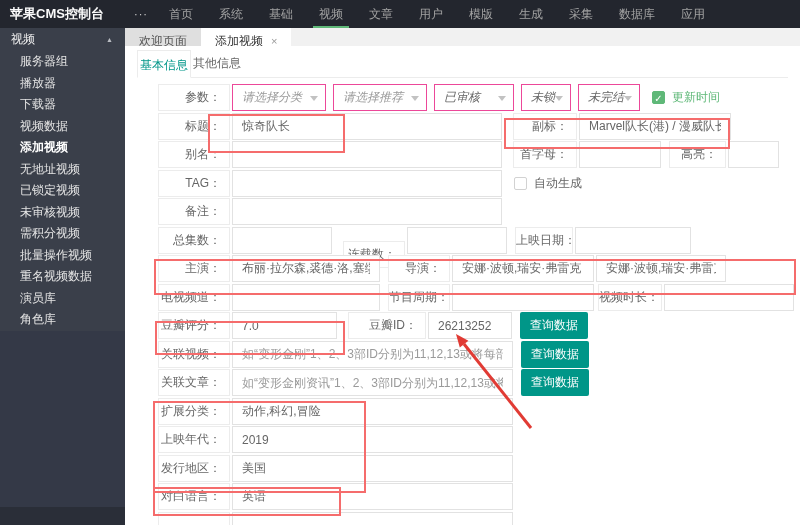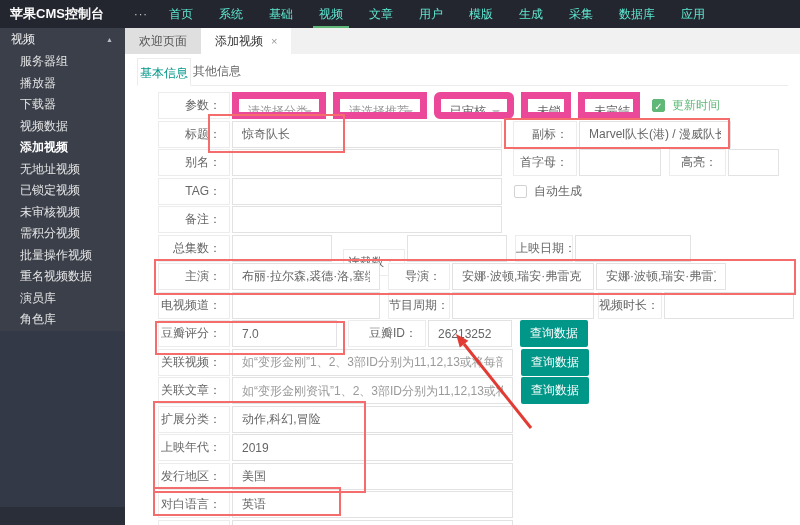--- a/index.html
+++ b/index.html
@@ -5,55 +5,55 @@
   * { box-sizing: border-box; margin: 0; padding: 0; }
   html,body { width:800px; height:525px; overflow:hidden; }
   body { font-family:"Liberation Sans","DejaVu Sans",sans-serif; font-size:12px; background:#fff; }
   .app { position:relative; width:800px; height:525px; background:#fff; }
 
   
   .topbar { height:28px; background:#23262E; display:flex; align-items:center; }
   .logo { width:126px; padding-left:10px; font-size:13px; font-weight:bold; color:#fafafa; white-space:nowrap; }
   .more { width:30px; text-align:center; color:#d0d0d0; font-size:11px; letter-spacing:1px; cursor:pointer; }
   .topnav { display:flex; height:28px; }
-  .nav-item { padding:0 13px; height:28px; line-height:28px; font-size:12px; color:#5eead4; position:relative; cursor:pointer; white-space:nowrap; }
+  .nav-item { padding:0 13px; height:28px; line-height:28px; font-size:12px; color:#a3a3a3; position:relative; cursor:pointer; white-space:nowrap; }
   .nav-item.active::after { content:""; position:absolute; left:7px; right:7px; bottom:0; height:2px; background:#5FB878; }
 
   
   .layout { display:flex; height:497px; }
   .sidebar { width:125px; background:#3A3F4A; display:flex; flex-direction:column; flex-shrink:0; }
   .side-header { height:23px; display:flex; align-items:center; justify-content:space-between; padding:0 12px 0 11px; color:#f0f0f0; cursor:pointer; }
   .side-arrow { font-size:7px; color:#b9bcc2; }
   .side-item { height:21.5px; line-height:21.5px; padding-left:20px; color:#e5e5e5; cursor:pointer; white-space:nowrap; }
   .side-item.active { color:#ffffff; font-weight:bold; }
   .side-fill { flex:1; background:#343947; }
   .side-footer { height:18px; background:#2A2E38; }
 
   .main { flex:1; display:flex; flex-direction:column; background:#fff; min-width:0; }
-  .tabstrip { height:26px; background:#F1F1F1; display:flex; flex-shrink:0; }
+  .tabstrip { height:18px; background:#F1F1F1; display:flex; flex-shrink:0; }
   .wtab { height:26px; line-height:26px; padding:0 14px; color:#555; background:#DFDFDF; cursor:pointer; white-space:nowrap; }
   .wtab.active { background:#ffffff; color:#333; }
   .wtab .close { margin-left:8px; color:#9a9a9a; font-size:11px; }
 
   .content { flex:1; background:#fff; padding:4px 0 0 12px; }
   .ctabs { display:flex; align-items:flex-end; height:28px; border-bottom:1px solid #ECECEC; margin-right:12px; }
   .ctab { padding:0 2px; height:28px; line-height:28px; color:#666; cursor:pointer; }
   .ctab.active { border:1px solid #ECECEC; border-bottom:1px solid #fff; margin-bottom:-1px; color:#009688; background:#fff; }
 
   
   .form { padding:6px 0 0 21px; }
   .frow { display:flex; align-items:center; height:27px; margin-bottom:1.5px; }
   .lbl { height:27px; line-height:25px; border:1px solid #ECECEC; background:#fff; color:#666;
          text-align:right; padding-right:8px; white-space:nowrap; flex-shrink:0; }
   .w72 { width:72px; }
   .inp { height:27px; border:1px solid #E2E2E2; background:#fff; color:#666; font-size:12px;
          padding:0 9px; outline:none; margin-left:2px; font-family:inherit; flex-shrink:0; }
   .inp::placeholder { color:#9a9a9a; opacity:1; }
-  .sel { height:27px; border:7px solid #ec4899; background:#fff; position:relative; margin-left:7px;
-         line-height:25px; padding:0 18px 0 9px; color:#666; cursor:pointer; overflow:hidden; white-space:nowrap; flex-shrink:0; }
+  .sel { height:27px; border:1px solid #ec4899; background:#fff; position:relative; margin-left:7px;
+         line-height:25px; padding:0 18px 0 9px; color:#666; cursor:pointer; overflow:hidden; white-space:nowrap; flex-shrink:0;font-style:italic; }
   .sel .ph { color:#999; }
   .chev { position:absolute; right:7px; top:11px; width:0; height:0;
           border-left:4px solid transparent; border-right:4px solid transparent; border-top:5px solid #C2C2C2; }
   .chk { width:13px; height:13px; border:1px solid #D2D2D2; background:#fff; border-radius:2px;
          margin-left:12px; flex-shrink:0; cursor:pointer; text-align:center; }
   .chk.checked { background:#5FB878; border-color:#5FB878; color:#fff; font-size:10px; line-height:13px; }
   .chklbl { margin-left:7px; color:#666; white-space:nowrap; }
   .btn { height:27px; line-height:27px; padding:0 10px; margin-left:8px; background:#009688; color:#fff;
          border:none; border-radius:2px; font-size:12px; cursor:pointer; font-family:inherit; flex-shrink:0; }
 
@@ -123,21 +123,21 @@
           <div class="ctab active">基本信息</div>
           <div class="ctab">其他信息</div>
         </div>
 
         <div class="form">
 
           <div class="frow">
             <div class="lbl w72">参数：</div>
             <div class="sel" style="width:94px; margin-left:2px;"><span class="ph">请选择分类</span><i class="chev"></i></div>
             <div class="sel" style="width:94px;"><span class="ph">请选择推荐</span><i class="chev"></i></div>
-            <div class="sel" style="width:80px;border-radius:6px;"><span>已审核</span><i class="chev"></i></div>
+            <div class="sel" style="width:80px;"><span>已审核</span><i class="chev"></i></div>
             <div class="sel" style="width:50px; padding-right:14px;"><span>未锁</span><i class="chev"></i></div>
             <div class="sel" style="width:62px; padding-right:14px;"><span>未完结</span><i class="chev"></i></div>
             <div class="chk checked"><span>✓</span></div>
             <div class="chklbl" style="color:#5FB878;">更新时间</div>
           </div>
 
           <div class="frow">
             <div class="lbl w72">标题：</div>
             <input class="inp" style="width: 270px;" value="惊奇队长">
             <div class="lbl" style="width:64px; margin-left:11px;">副标：</div>

